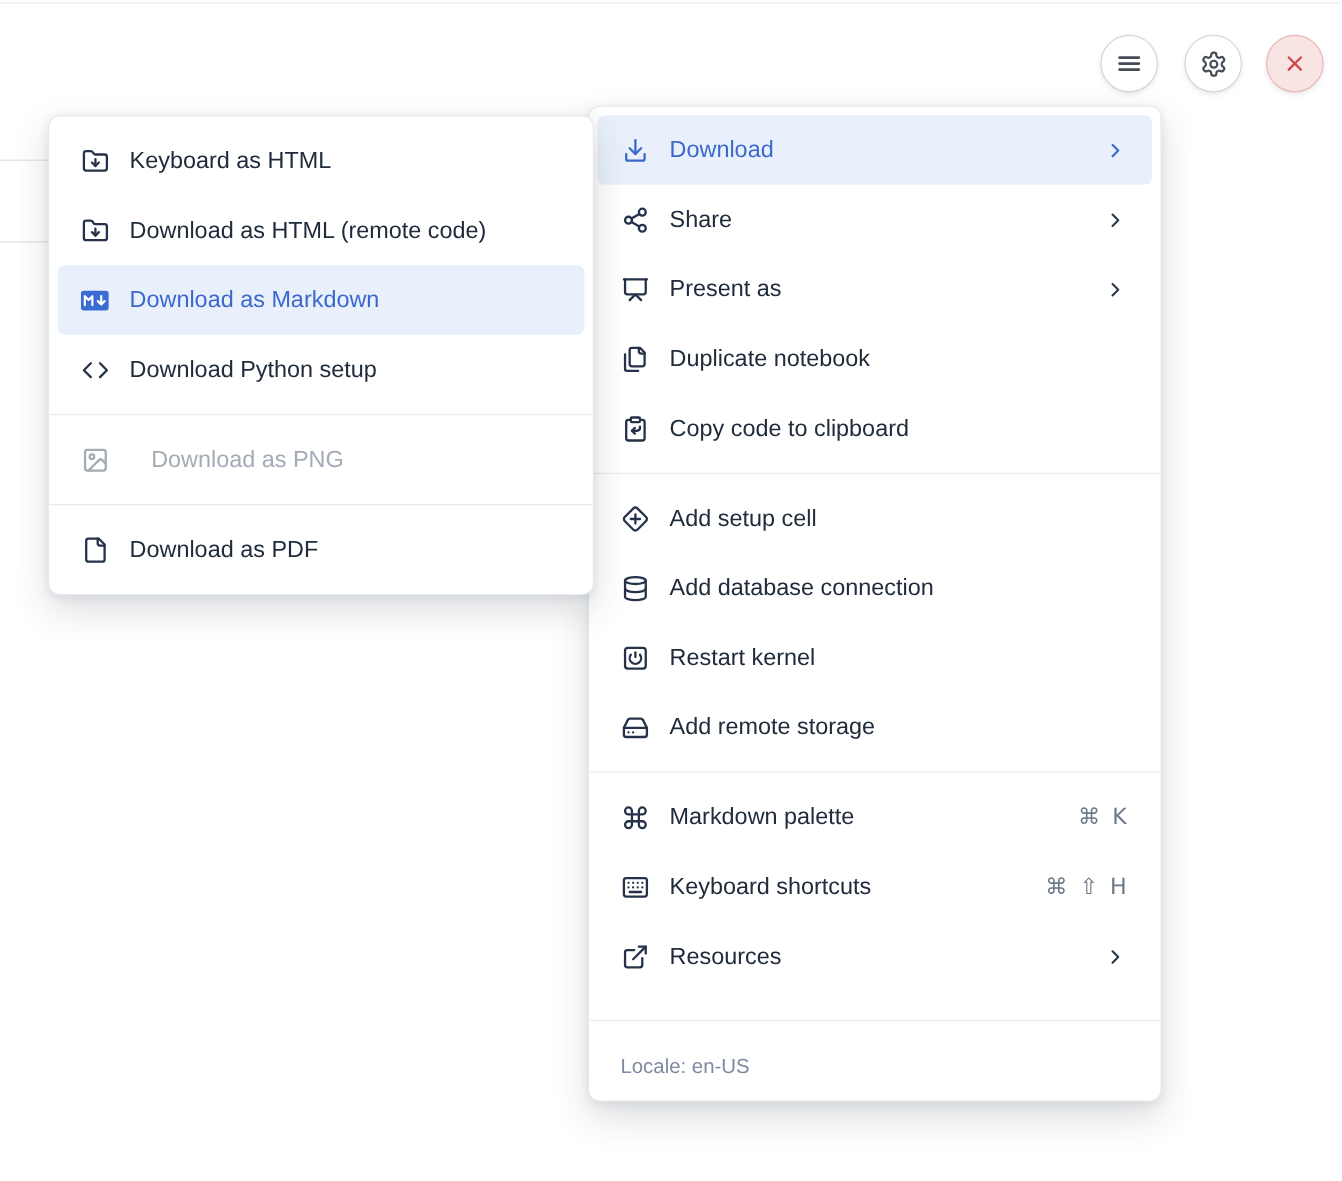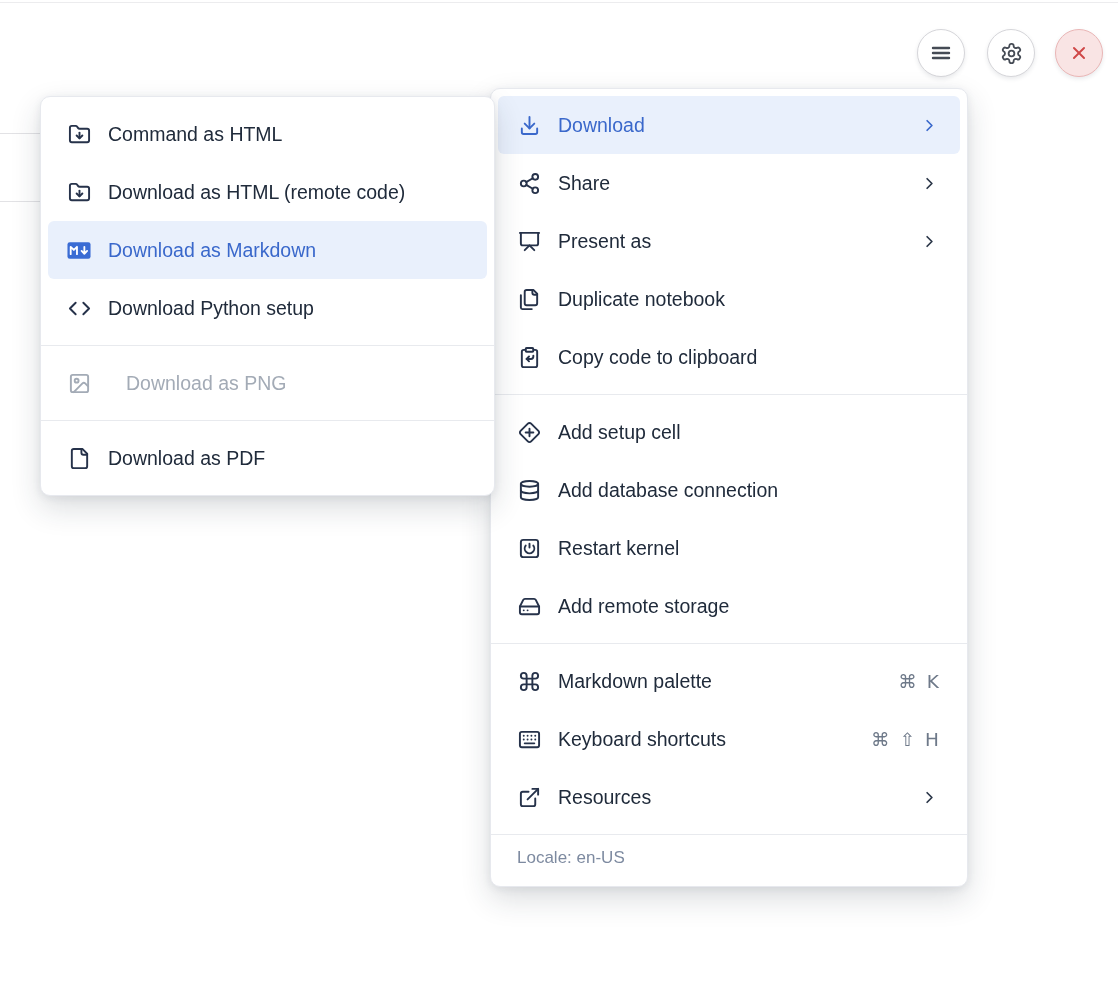--- a/index.html
+++ b/index.html
@@ -43,21 +43,21 @@
   .mi.sel .ic,.mi.sel .chev{color:#3a68cb;}
   .mi.dis{color:#a3abb6;cursor:default;gap:35px;}
   .mi.dis .ic{color:#a3abb6;}
   .chev{margin-left:auto;display:flex;align-items:center;color:#2b3648;}
   .keys{
     margin-left:auto;display:flex;gap:10px;color:#6e7989;font-size:18.5px;
     font-family:"DejaVu Sans",sans-serif;
   }
   .sep{height:1px;background:#e8eaee;margin:8px 0;}
 
-  .foot{border-top:1px solid #e8eaee;margin-top:8px;padding:7px 26px 13px;}
+  .foot{border-top:1px solid #e8eaee;margin-top:24px;padding:22px 26px 13px;}
   .foot div{font-size:17px;line-height:31px;color:#7d8aa0;}
 
   svg{display:block;}
 </style>
 </head>
 <body>
 
 <div class="top-rule"></div>
 <div class="stub-line stub-1"></div>
 <div class="stub-line stub-2"></div>
@@ -87,21 +87,21 @@
 
 <div class="panel panel-left">
   <div class="mi">
     <span class="ic">
       <svg width="23" height="23" viewBox="0 0 24 24" fill="none" stroke="currentColor" stroke-width="2" stroke-linecap="round" stroke-linejoin="round">
           <path d="M12 10v6"></path>
           <path d="m15 13-3 3-3-3"></path>
           <path d="M20 20a2 2 0 0 0 2-2V8a2 2 0 0 0-2-2h-7.9a2 2 0 0 1-1.69-.9L9.6 3.9A2 2 0 0 0 7.93 3H4a2 2 0 0 0-2 2v13a2 2 0 0 0 2 2Z"></path>
         </svg>
     </span>
-    <span class="lbl">Command as HTML</span>
+    <span class="lbl">Keyboard as HTML</span>
   </div>
   <div class="mi">
     <span class="ic">
       <svg width="23" height="23" viewBox="0 0 24 24" fill="none" stroke="currentColor" stroke-width="2" stroke-linecap="round" stroke-linejoin="round">
           <path d="M12 10v6"></path>
           <path d="m15 13-3 3-3-3"></path>
           <path d="M20 20a2 2 0 0 0 2-2V8a2 2 0 0 0-2-2h-7.9a2 2 0 0 1-1.69-.9L9.6 3.9A2 2 0 0 0 7.93 3H4a2 2 0 0 0-2 2v13a2 2 0 0 0 2 2Z"></path>
         </svg>
     </span>
     <span class="lbl">Download as HTML (remote code)</span>

